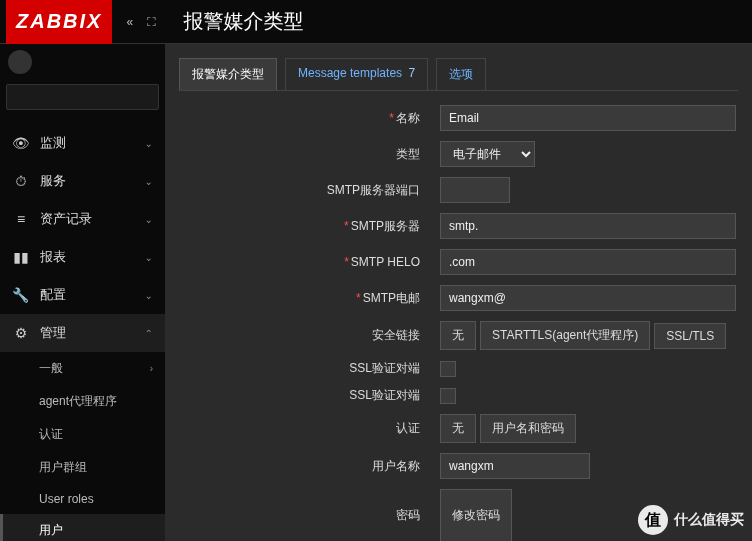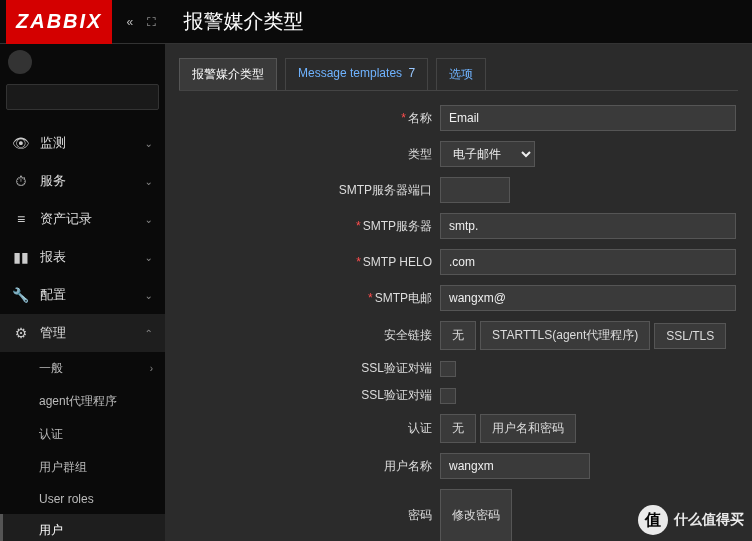--- a/index.html
+++ b/index.html
@@ -147,21 +147,21 @@
 .row {
   display: flex;
   align-items: center;
   margin-bottom: 10px;
 }
 .lbl {
   width: 275px;
   text-align: right;
   color: #ddd;
   font-size: 12px;
-  padding-right: 8px;
+  padding-right: 20px;
 }
 .req { color: #ff4d4d; margin-right: 2px; }
 .ctl { display: flex; align-items: center; gap: 6px; }
 .ipt, .sel {
   background: #3a3a3a;
   border: 1px solid #555;
   color: #eee;
   padding: 4px 8px;
   font-size: 12px;
   height: 26px;

